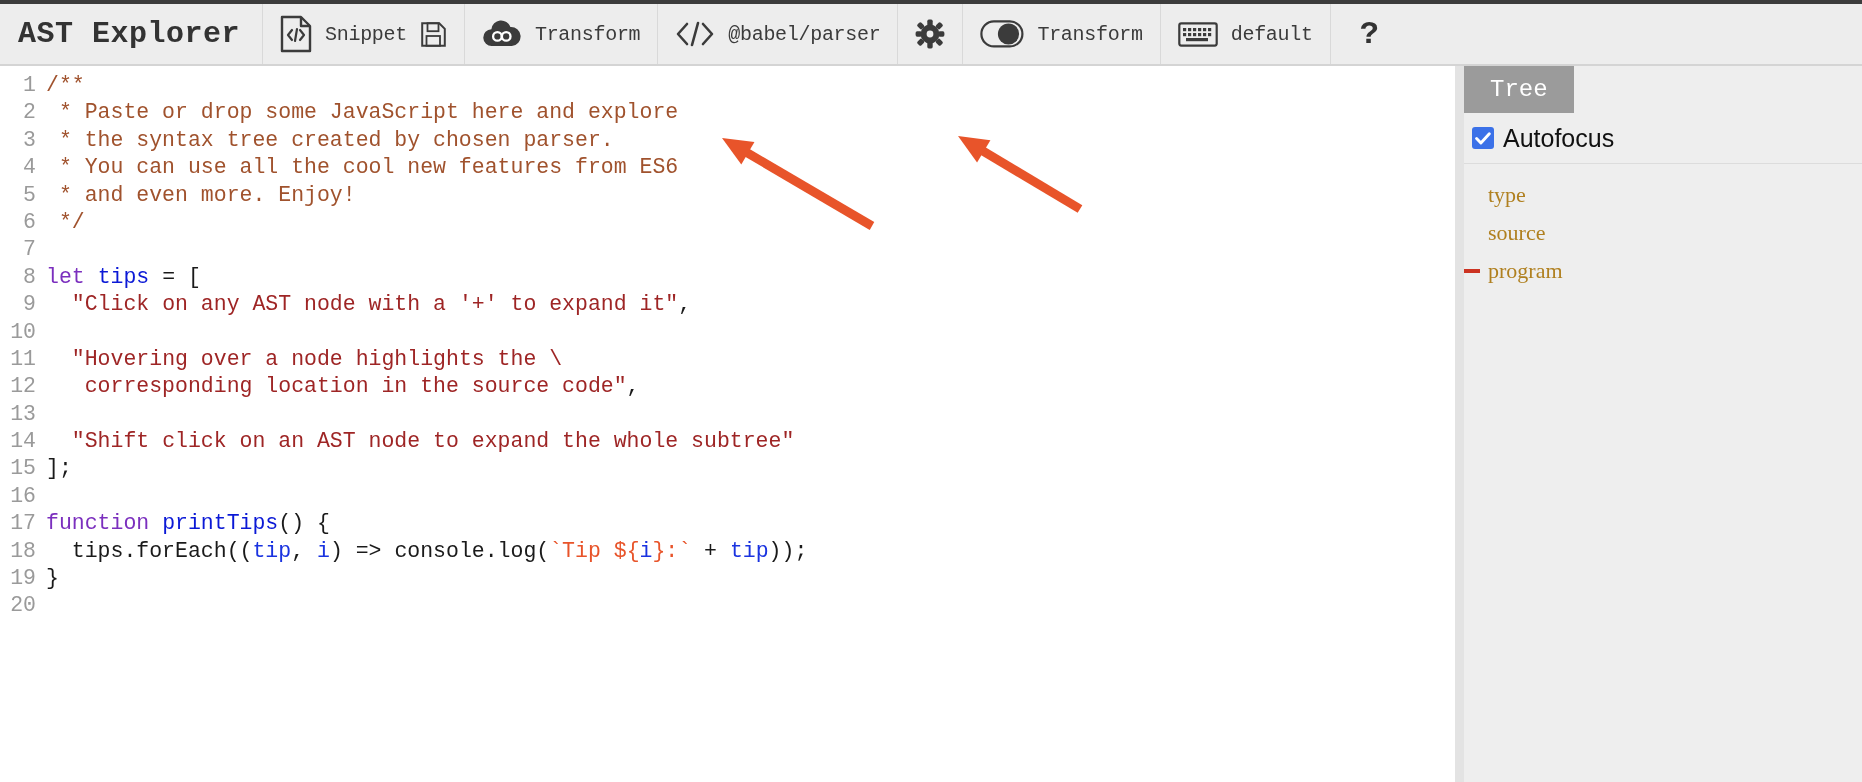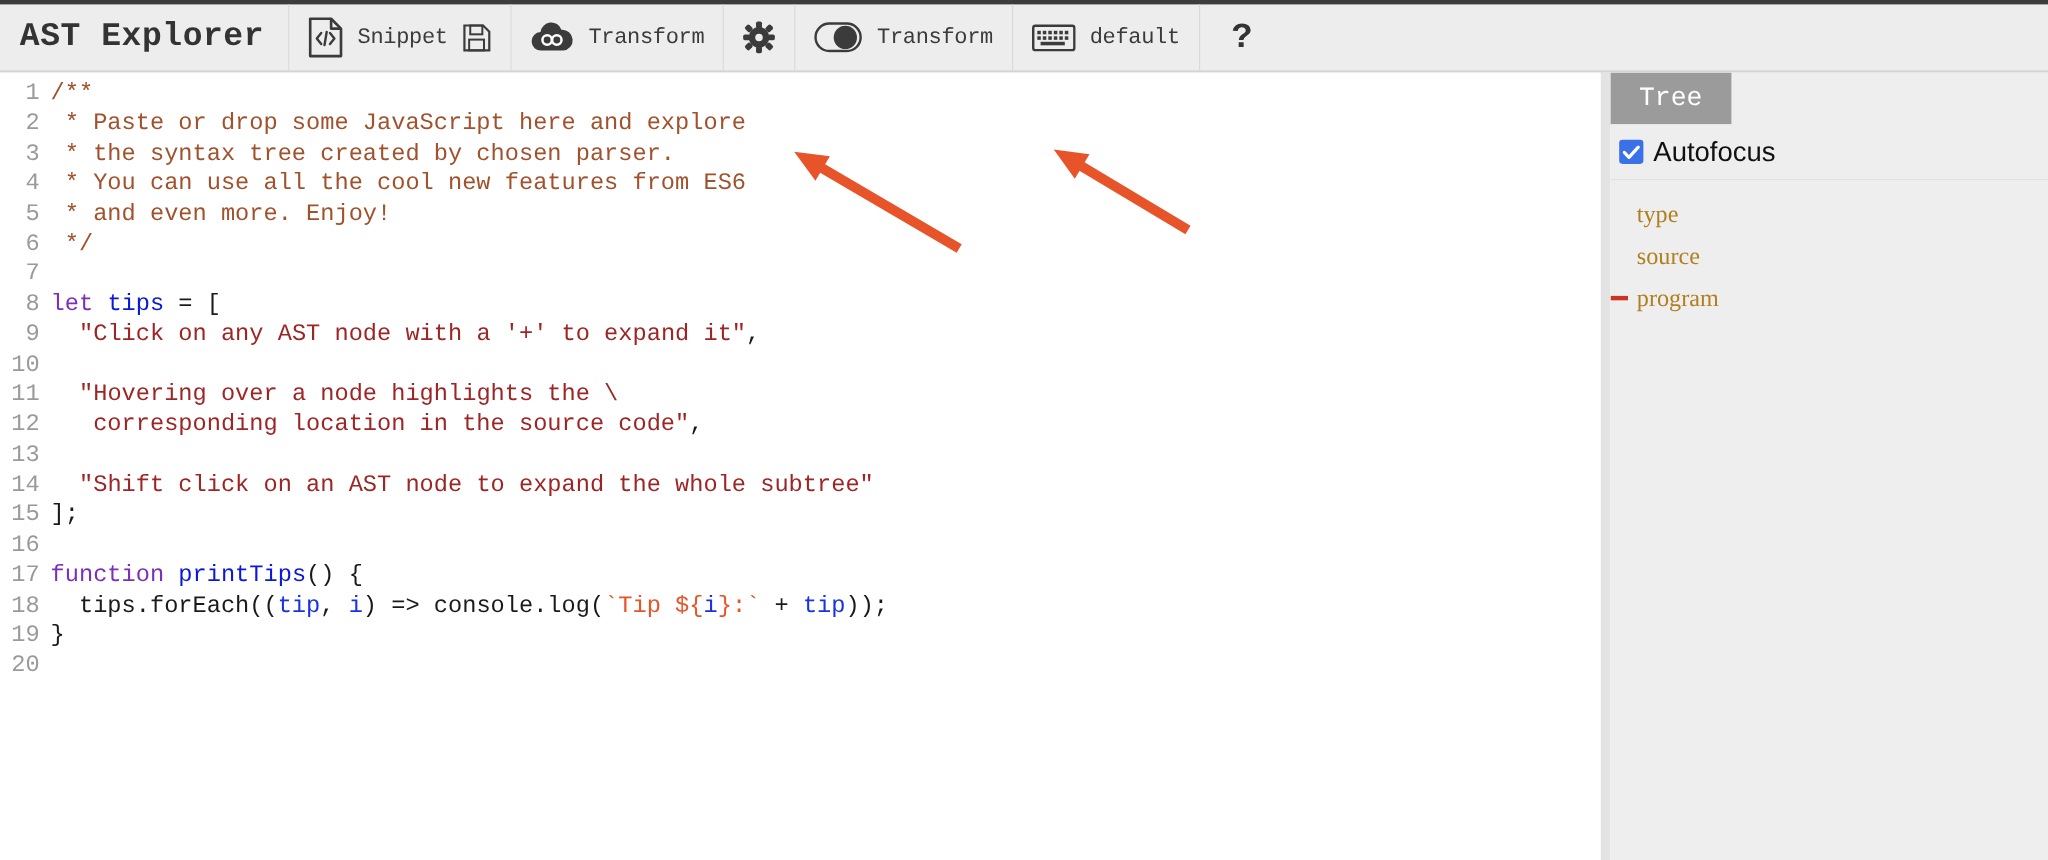--- a/index.html
+++ b/index.html
@@ -266,20 +266,30 @@
       <span class="icon">
         <svg width="40" height="30" viewBox="0 0 40 30">
           <path d="M10 27 a8.4 8.4 0 0 1 -.6 -16.8 a9.8 9.8 0 0 1 19 -2.2 a7.6 7.6 0 0 1 1.4 19 z" fill="#3b3b3b"></path>
           <circle cx="15.4" cy="17.4" r="4.3" fill="none" stroke="#ffffff" stroke-width="2.3"></circle>
           <circle cx="24.2" cy="17.4" r="4.3" fill="none" stroke="#ffffff" stroke-width="2.3"></circle>
         </svg>
       </span>
       <span class="tb-label">Transform</span>
     </div>
 
+    <div class="tb-group">
+      <span class="icon">
+        <svg width="40" height="28" viewBox="0 0 40 28">
+          <path d="M12 4 L3 14 l9 10" fill="none" stroke="#3b3b3b" stroke-width="2.6" stroke-linecap="round" stroke-linejoin="round"></path>
+          <path d="M28 4 L37 14 l-9 10" fill="none" stroke="#3b3b3b" stroke-width="2.6" stroke-linecap="round" stroke-linejoin="round"></path>
+          <path d="M23 3 L17 25" fill="none" stroke="#3b3b3b" stroke-width="2.6" stroke-linecap="round"></path>
+        </svg>
+      </span>
+      <span class="tb-label">@babel/parser</span>
+    </div>
 
     <div class="tb-group">
       <span class="icon">
         <svg width="30" height="30" viewBox="0 0 30 30">
           <g fill="#3b3b3b">
             <circle cx="15" cy="15" r="9.4"></circle>
             <rect x="12.3" y="0.6" width="5.4" height="6.4" rx="1.6"></rect>
             <rect x="12.3" y="23" width="5.4" height="6.4" rx="1.6"></rect>
             <rect x="0.6" y="12.3" width="6.4" height="5.4" rx="1.6"></rect>
             <rect x="23" y="12.3" width="6.4" height="5.4" rx="1.6"></rect>

